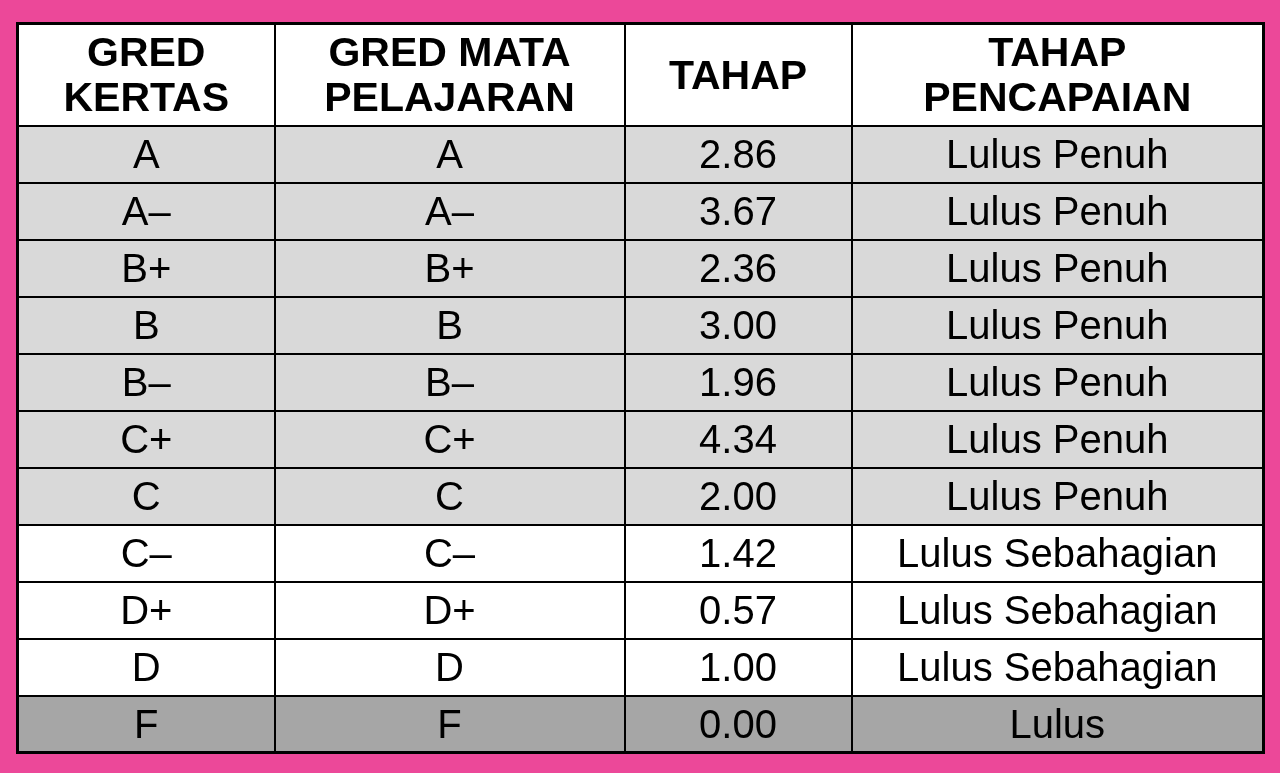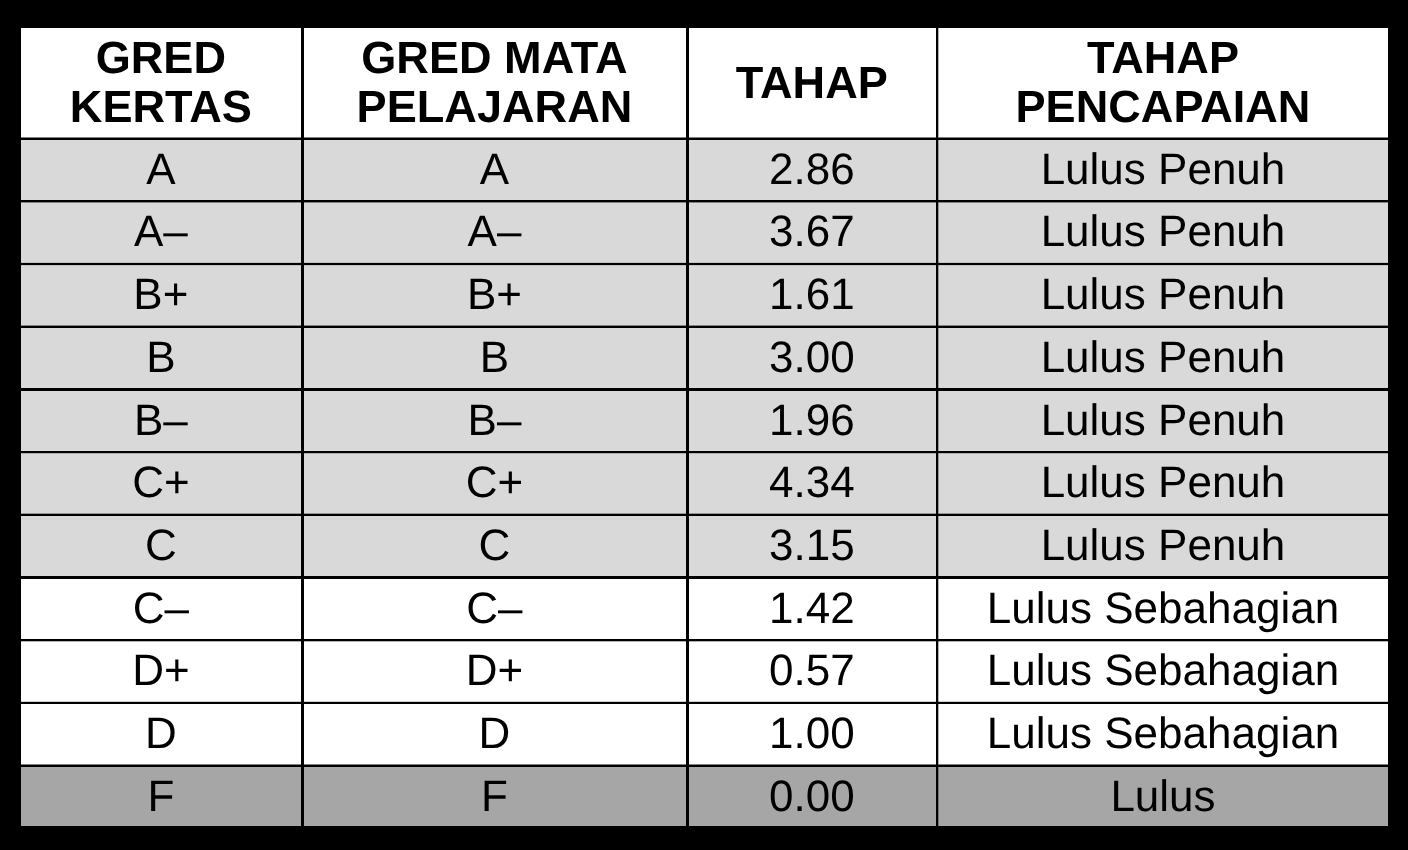--- a/index.html
+++ b/index.html
@@ -7,21 +7,21 @@
     width: 1280px;
     height: 773px;
     background: #ffffff;
     font-family: "Liberation Sans", sans-serif;
     overflow: hidden;
   }
   .page {
     position: relative;
     width: 1280px;
     height: 773px;
-    background: #000000;
+    background: #ec4899;
   }
   table.grade-table {
     position: absolute;
     left: 16px;
     top: 22px;
     width: 1246px;
     border-collapse: collapse;
     table-layout: fixed;
     border: 3px solid #000000;
     color: #000000;
@@ -83,21 +83,21 @@
         </tr>
         <tr style="background: rgb(217, 217, 217);">
           <td>A–</td>
           <td>A–</td>
           <td>3.67</td>
           <td>Lulus Penuh</td>
         </tr>
         <tr style="background: rgb(217, 217, 217);">
           <td>B+</td>
           <td>B+</td>
-          <td>1.61</td>
+          <td>2.36</td>
           <td>Lulus Penuh</td>
         </tr>
         <tr style="background: rgb(217, 217, 217);">
           <td>B</td>
           <td>B</td>
           <td>3.00</td>
           <td>Lulus Penuh</td>
         </tr>
         <tr style="background: rgb(217, 217, 217);">
           <td>B–</td>
@@ -107,21 +107,21 @@
         </tr>
         <tr style="background: rgb(217, 217, 217);">
           <td>C+</td>
           <td>C+</td>
           <td>4.34</td>
           <td>Lulus Penuh</td>
         </tr>
         <tr style="background: rgb(217, 217, 217);">
           <td>C</td>
           <td>C</td>
-          <td>3.15</td>
+          <td>2.00</td>
           <td>Lulus Penuh</td>
         </tr>
         <tr style="background: rgb(255, 255, 255);">
           <td>C–</td>
           <td>C–</td>
           <td>1.42</td>
           <td>Lulus Sebahagian</td>
         </tr>
         <tr style="background: rgb(255, 255, 255);">
           <td>D+</td>

